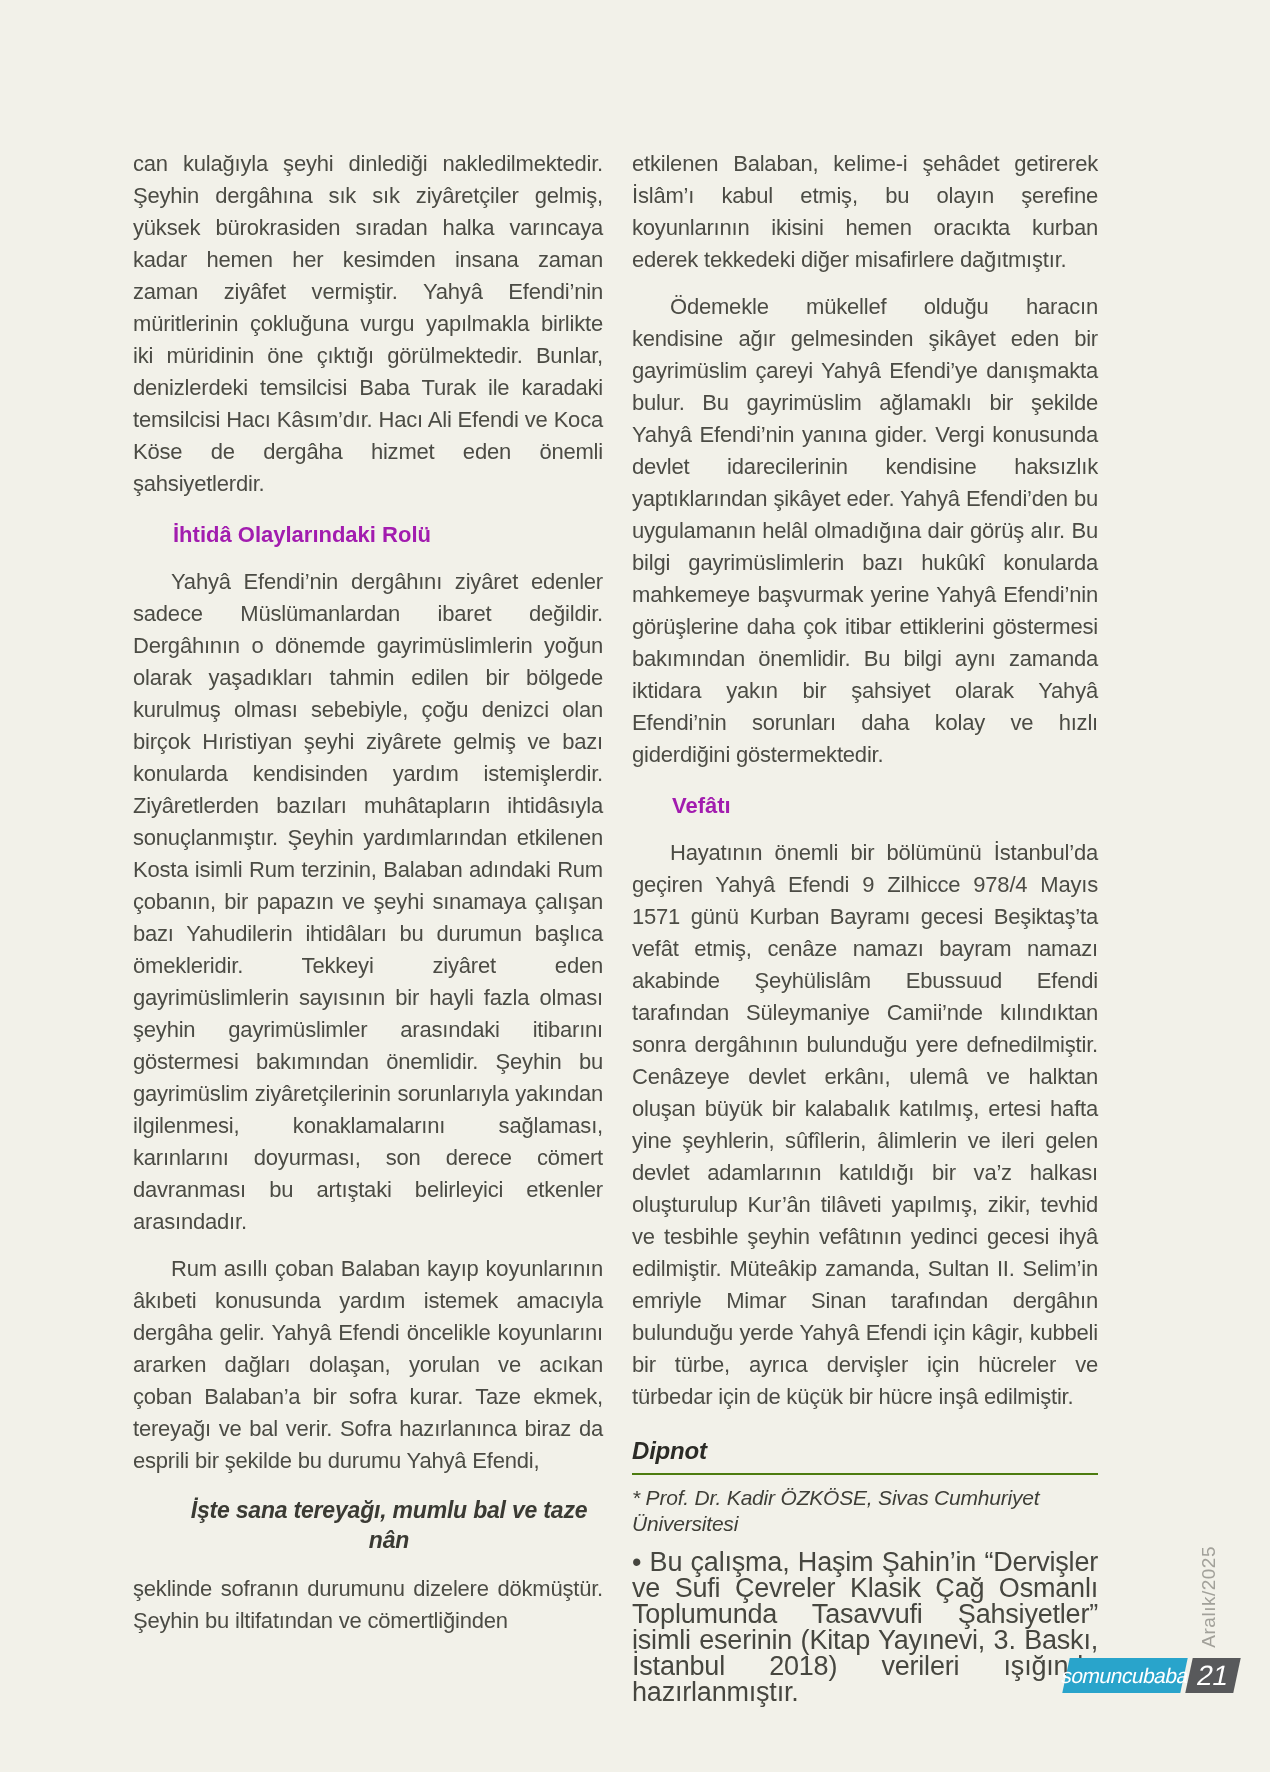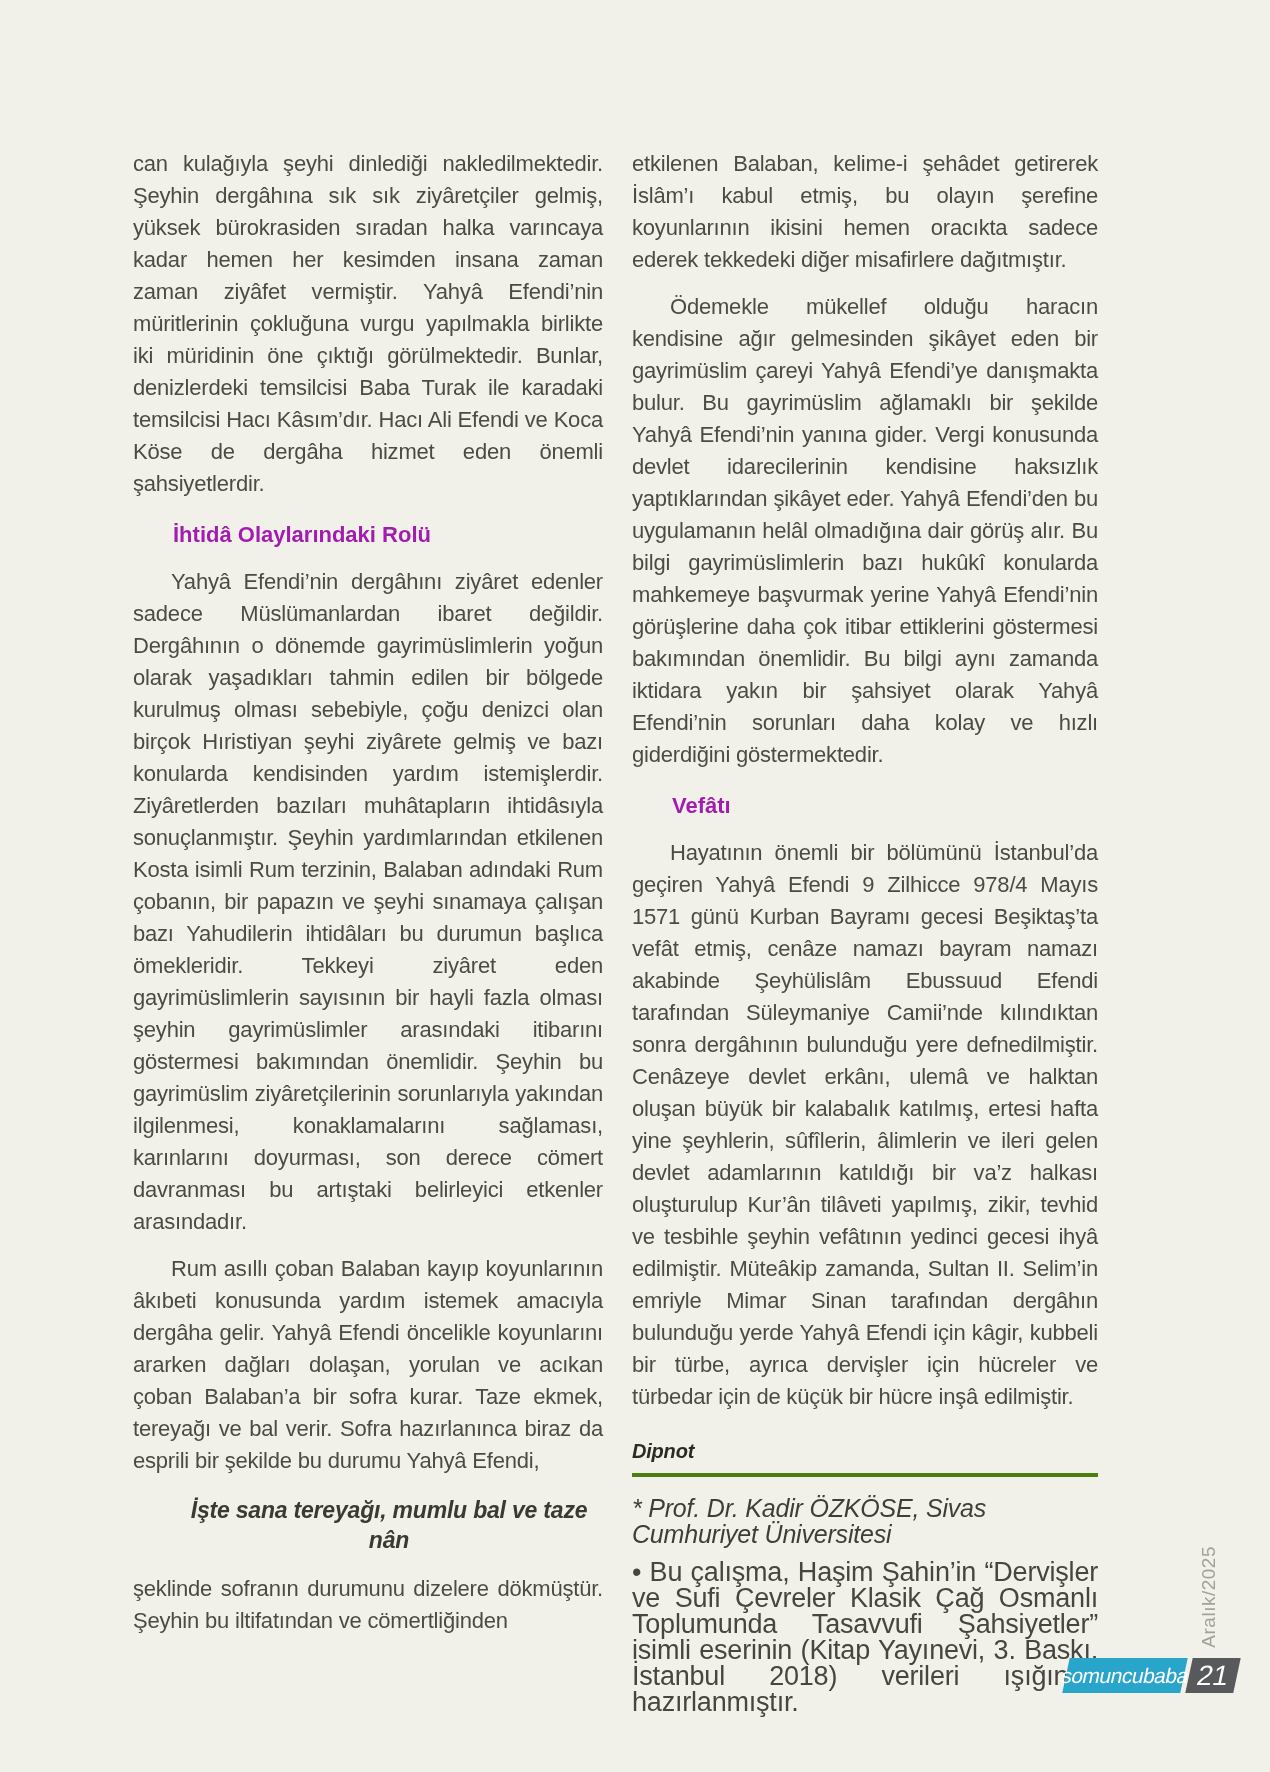--- a/index.html
+++ b/index.html
@@ -25,24 +25,24 @@
     margin:20px 0 16px 0;padding-left:40px;
     font-weight:bold;text-align:left;letter-spacing:0;
   }
   .couplet{margin:18px 0 18px 42px;text-align:center;}
   .couplet .line{
     font-style:italic;font-size:23px;line-height:30px;
     color:#3a3a33;margin-bottom:16px;font-weight:bold;
   }
   .dipnot{margin-top:22px;text-align:left;}
   .dipnot-title{
-    font-size:20px;font-weight:bold;font-style:italic;color:#2b2b26;
-    border-bottom:4px solid #4d7c0f;padding-bottom:6px;
+    font-size:24px;font-weight:bold;font-style:italic;color:#2b2b26;
+    border-bottom:2px solid #4d7c0f;padding-bottom:6px;
   }
-  .fn1{font-style:italic;font-size:25px;line-height:26px;margin-top:18px;color:#3e3e37;}
+  .fn1{font-style:italic;font-size:21px;line-height:26px;margin-top:10px;color:#3e3e37;}
   .fn2{font-size:27px;line-height:26px;margin-top:12px;text-align:justify;color:#46463f;}
   .footer-band{position:absolute;top:1658px;left:1066px;height:35px;display:flex;}
   .brand{
     transform:skewX(-12deg);background:#29a4cb;color:#ffffff;
     width:118px;font-size:21px;letter-spacing:-0.5px;
     display:flex;align-items:center;justify-content:center;
   }
   .band-gap{width:5px;}
   .pagenum{
     transform:skewX(-12deg);background:#58595b;color:#ffffff;
@@ -68,21 +68,21 @@
     <h2 class="sec">İhtidâ Olaylarındaki Rolü</h2>
     <p class="para">Yahyâ Efendi’nin dergâhını ziyâret edenler sadece Müslümanlardan ibaret değildir. Dergâhının o dönemde gayrimüslimlerin yoğun olarak yaşadıkları tahmin edilen bir bölgede kurulmuş olması sebebiyle, çoğu denizci olan birçok Hıristiyan şeyhi ziyârete gelmiş ve bazı konularda kendisinden yardım istemişlerdir. Ziyâretlerden bazıları muhâtapların ihtidâsıyla sonuçlanmıştır. Şeyhin yardımlarından etkilenen Kosta isimli Rum terzinin, Balaban adındaki Rum çobanın, bir papazın ve şeyhi sınamaya çalışan bazı Yahudilerin ihtidâları bu durumun başlıca ömekleridir. Tekkeyi ziyâret eden gayrimüslimlerin sayısının bir hayli fazla olması şeyhin gayrimüslimler arasındaki itibarını göstermesi bakımından önemlidir. Şeyhin bu gayrimüslim ziyâretçilerinin sorunlarıyla yakından ilgilenmesi, konaklamalarını sağlaması, karınlarını doyurması, son derece cömert davranması bu artıştaki belirleyici etkenler arasındadır.</p>
     <p class="para">Rum asıllı çoban Balaban kayıp koyunlarının âkıbeti konusunda yardım istemek amacıyla dergâha gelir. Yahyâ Efendi öncelikle koyunlarını ararken dağları dolaşan, yorulan ve acıkan çoban Balaban’a bir sofra kurar. Taze ekmek, tereyağı ve bal verir. Sofra hazırlanınca biraz da esprili bir şekilde bu durumu Yahyâ Efendi,</p>
     <div class="couplet">
       <div class="line">İşte sana tereyağı, mumlu bal ve taze nân</div>
     </div>
     <p class="para no-indent">şeklinde sofranın durumunu dizelere dökmüştür. Şeyhin bu iltifatından ve cömertliğinden</p>
   </div>
 
   <div class="col col-right">
-    <p class="para no-indent">etkilenen Balaban, kelime-i şehâdet getirerek İslâm’ı kabul etmiş, bu olayın şerefine koyunlarının ikisini hemen oracıkta sadece ederek tekkedeki diğer misafirlere dağıtmıştır.</p>
+    <p class="para no-indent">etkilenen Balaban, kelime-i şehâdet getirerek İslâm’ı kabul etmiş, bu olayın şerefine koyunlarının ikisini hemen oracıkta kurban ederek tekkedeki diğer misafirlere dağıtmıştır.</p>
     <p class="para">Ödemekle mükellef olduğu haracın kendisine ağır gelmesinden şikâyet eden bir gayrimüslim çareyi Yahyâ Efendi’ye danışmakta bulur. Bu gayrimüslim ağlamaklı bir şekilde Yahyâ Efendi’nin yanına gider. Vergi konusunda devlet idarecilerinin kendisine haksızlık yaptıklarından şikâyet eder. Yahyâ Efendi’den bu uygulamanın helâl olmadığına dair görüş alır. Bu bilgi gayrimüslimlerin bazı hukûkî konularda mahkemeye başvurmak yerine Yahyâ Efendi’nin görüşlerine daha çok itibar ettiklerini göstermesi bakımından önemlidir. Bu bilgi aynı zamanda iktidara yakın bir şahsiyet olarak Yahyâ Efendi’nin sorunları daha kolay ve hızlı giderdiğini göstermektedir.</p>
     <h2 class="sec">Vefâtı</h2>
     <p class="para">Hayatının önemli bir bölümünü İstanbul’da geçiren Yahyâ Efendi 9 Zilhicce 978/4 Mayıs 1571 günü Kurban Bayramı gecesi Beşiktaş’ta vefât etmiş, cenâze namazı bayram namazı akabinde Şeyhülislâm Ebussuud Efendi tarafından Süleymaniye Camii’nde kılındıktan sonra dergâhının bulunduğu yere defnedilmiştir. Cenâzeye devlet erkânı, ulemâ ve halktan oluşan büyük bir kalabalık katılmış, ertesi hafta yine şeyhlerin, sûfîlerin, âlimlerin ve ileri gelen devlet adamlarının katıldığı bir va’z halkası oluşturulup Kur’ân tilâveti yapılmış, zikir, tevhid ve tesbihle şeyhin vefâtının yedinci gecesi ihyâ edilmiştir. Müteâkip zamanda, Sultan II. Selim’in emriyle Mimar Sinan tarafından dergâhın bulunduğu yerde Yahyâ Efendi için kâgir, kubbeli bir türbe, ayrıca dervişler için hücreler ve türbedar için de küçük bir hücre inşâ edilmiştir.</p>
     <div class="dipnot">
       <div class="dipnot-title">Dipnot</div>
       <div class="fn1">* Prof. Dr. Kadir ÖZKÖSE, Sivas Cumhuriyet Üniversitesi</div>
       <div class="fn2">• Bu çalışma, Haşim Şahin’in “Dervişler ve Sufi Çevreler Klasik Çağ Osmanlı Toplumunda Tasavvufi Şahsiyetler” isimli eserinin (Kitap Yayınevi, 3. Baskı, İstanbul 2018) verileri ışığında hazırlanmıştır.</div>
     </div>
   </div>
 

